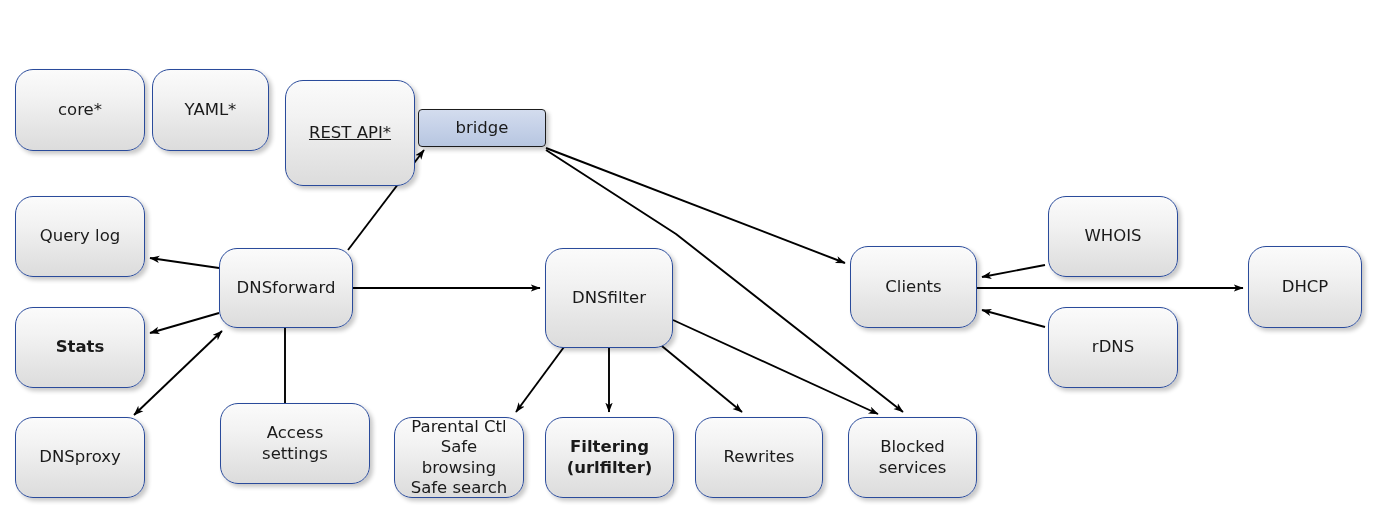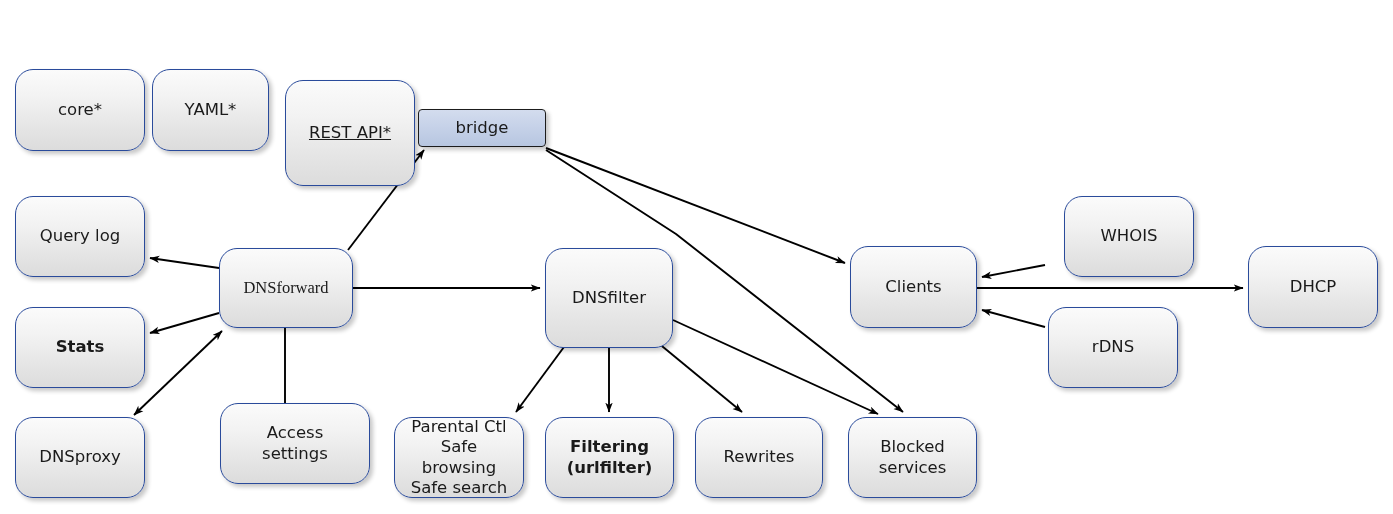--- a/index.html
+++ b/index.html
@@ -113,21 +113,21 @@
       </div>
       <div class="node" style="left: 15px; top: 196px; width: 130px; height: 81px;">
         <span class="node-label">Query log</span>
       </div>
       <div class="node" style="left: 15px; top: 307px; width: 130px; height: 81px; font-weight: bold;">
         <span class="node-label">Stats</span>
       </div>
       <div class="node" style="left: 15px; top: 417px; width: 130px; height: 81px;">
         <span class="node-label">DNSproxy</span>
       </div>
-      <div class="node" style="left: 219px; top: 248px; width: 134px; height: 80px; font-family: Liberation Serif, serif;">
+      <div class="node" style="left: 219px; top: 248px; width: 134px; height: 80px;">
         <span class="node-label">DNSforward</span>
       </div>
       <div class="node" style="left: 220px; top: 403px; width: 150px; height: 81px;">
         <span class="node-label">Access
 settings</span>
       </div>
       <div class="node" style="left: 545px; top: 248px; width: 128px; height: 100px;">
         <span class="node-label">DNSfilter</span>
       </div>
       <div class="node" style="left: 394px; top: 417px; width: 130px; height: 81px;">
@@ -142,24 +142,24 @@
       <div class="node" style="left: 695px; top: 417px; width: 128px; height: 81px;">
         <span class="node-label">Rewrites</span>
       </div>
       <div class="node" style="left: 848px; top: 417px; width: 129px; height: 81px;">
         <span class="node-label">Blocked
 services</span>
       </div>
       <div class="node" style="left: 850px; top: 246px; width: 127px; height: 82px;">
         <span class="node-label">Clients</span>
       </div>
-      <div class="node" style="left: 1048px; top: 196px; width: 130px; height: 81px; margin-left: 16px;">
+      <div class="node" style="left: 1048px; top: 196px; width: 130px; height: 81px;">
         <span class="node-label">WHOIS</span>
       </div>
       <div class="node" style="left: 1048px; top: 307px; width: 130px; height: 81px;">
         <span class="node-label">rDNS</span>
       </div>
-      <div class="node" style="left: 1248px; top: 246px; width: 130px; height: 82px;">
+      <div class="node" style="left: 1248px; top: 246px; width: 114px; height: 82px;">
         <span class="node-label">DHCP</span>
       </div>
     </div>
 
 </div>
 
 </body></html>

